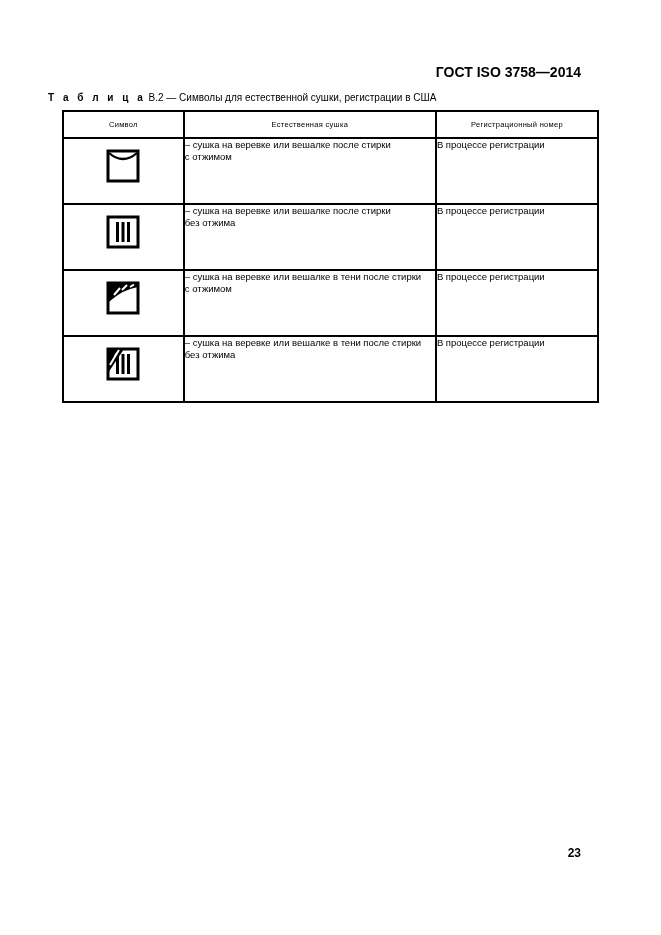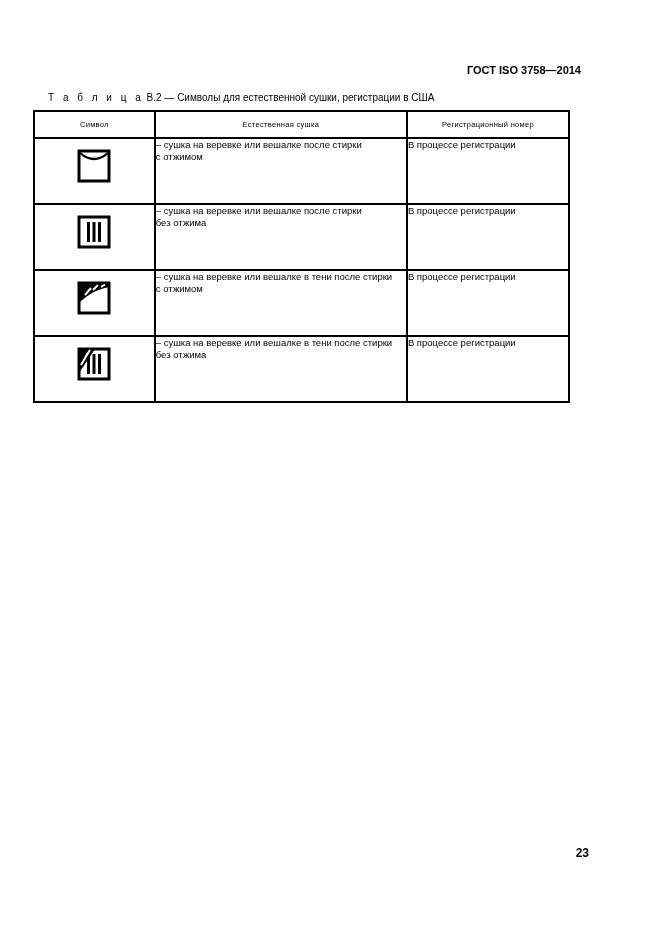--- a/index.html
+++ b/index.html
@@ -2,48 +2,48 @@
 <html><head>
   <meta charset="utf-8">
   <style>
     html, body { margin: 0; padding: 0; }
     body {
       width: 661px; height: 935px; background: #ffffff; position: relative;
       font-family: "Liberation Sans", sans-serif; color: #000;
     }
     .doc-header {
       position: absolute; top: 64px; right: 80px;
-      font-weight: bold; font-size: 11px;
+      font-weight: bold; font-size: 14px;
     }
     .table-caption {
       position: absolute; top: 92px; left: 48px;
       font-size: 10px;
     }
-    .table-caption .spaced { letter-spacing: 3px; }
+    .table-caption .spaced { letter-spacing: 3px; font-weight: bold; }
     table.main {
-      position: absolute; top: 110px; left: 33px;
+      position: absolute; top: 110px; left: 62px;
       width: 537px; border-collapse: collapse;
       font-size: 9.5px;
     }
     table.main th, table.main td {
       border: 2px solid #000; padding: 0; vertical-align: top;
     }
     table.main th {
       font-weight: normal; font-size: 7.5px; height: 25px; vertical-align: middle;
       text-align: center; letter-spacing: 0.3px;
     }
     .col-sym { width: 112px; }
     .col-desc { width: 236px; }
     .col-reg { width: 151px; }
     td.sym { text-align: center; }
     td.sym svg { display: block; margin: 10px auto 0 auto; }
     td.desc, td.reg { padding: 6px 6px 0 6px; line-height: 12px; }
     .row-a td { height: 64px; margin-top: 30px; }
     .page-number {
-      position: absolute; top: 846px; right: 72px;
+      position: absolute; top: 846px; right: 80px;
       font-weight: bold; font-size: 12px;
     }
   </style>
 </head>
 <body>
 
 <div class="doc-header">ГОСТ ISO 3758—2014</div>
 
 <div class="table-caption">
   <span class="spaced">Т а б л и ц а</span><span> В.2 — Символы для естественной сушки, регистрации в США</span>

